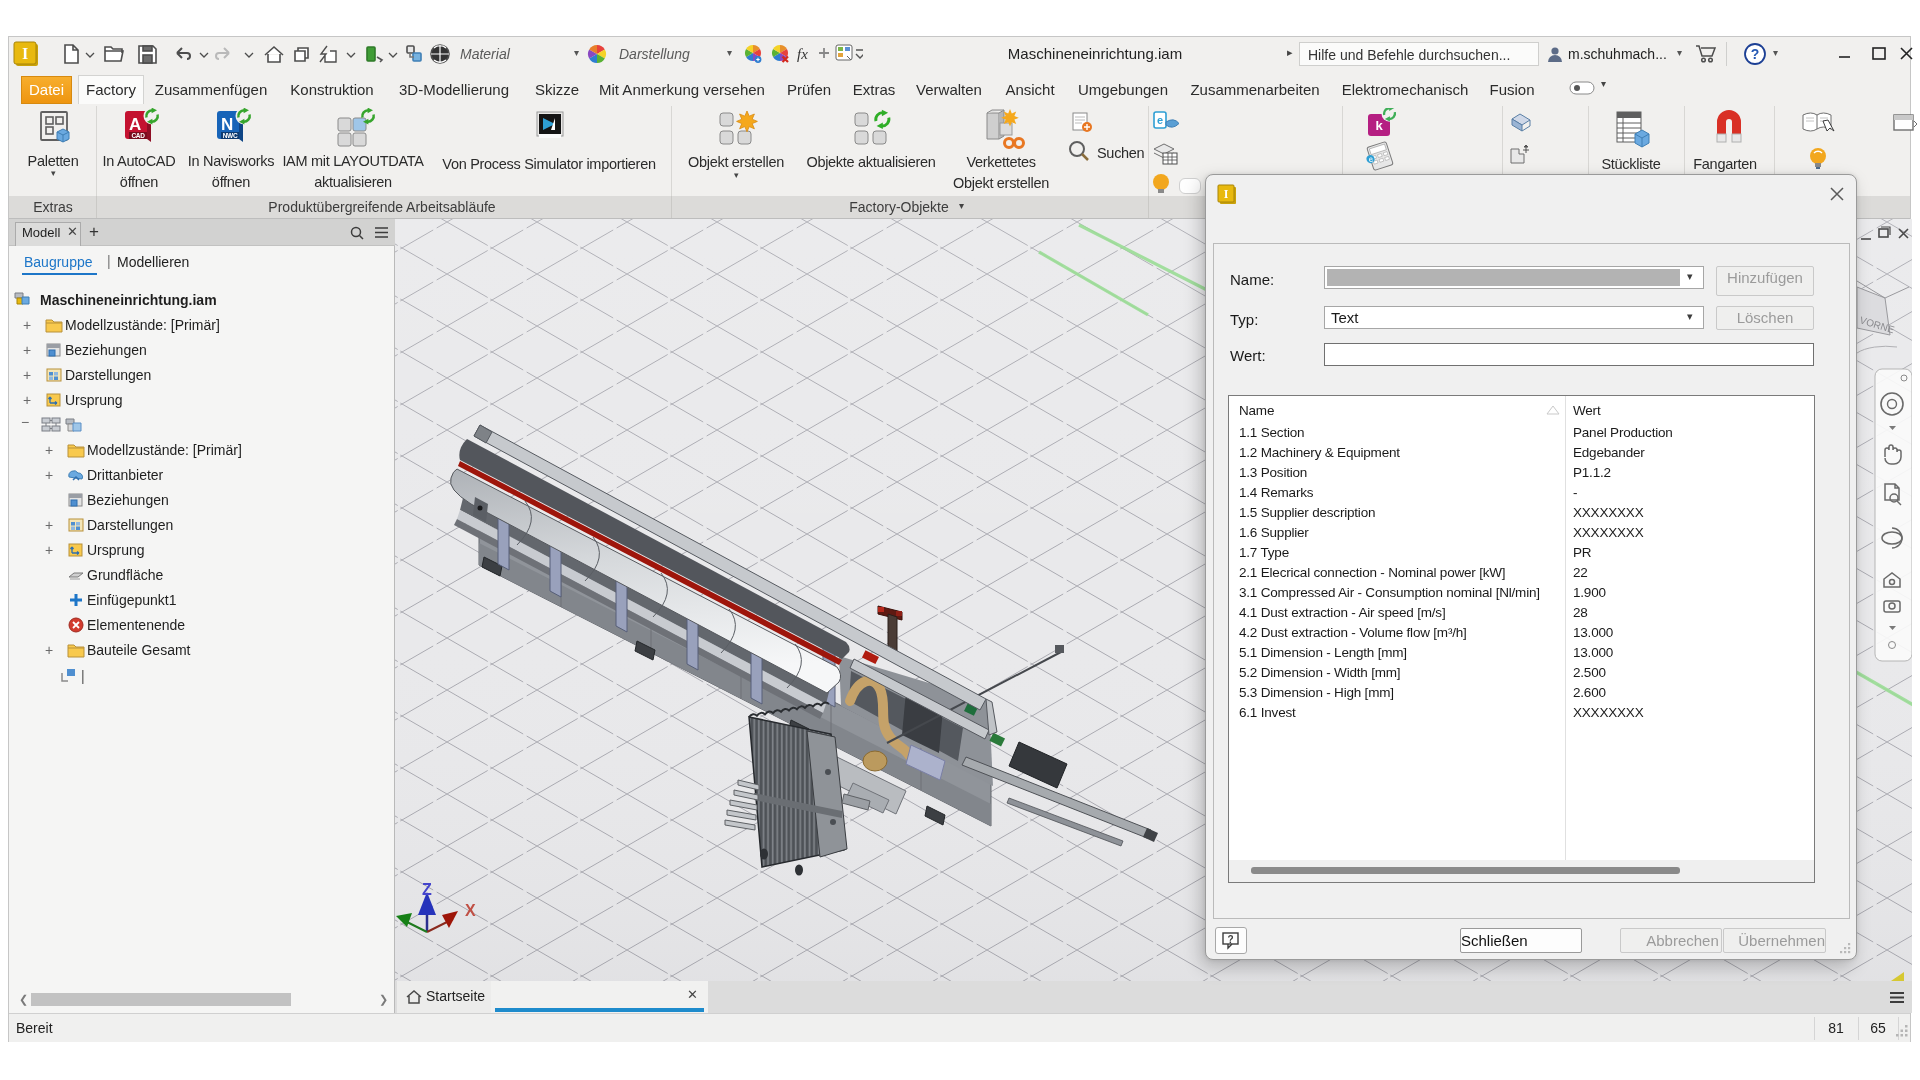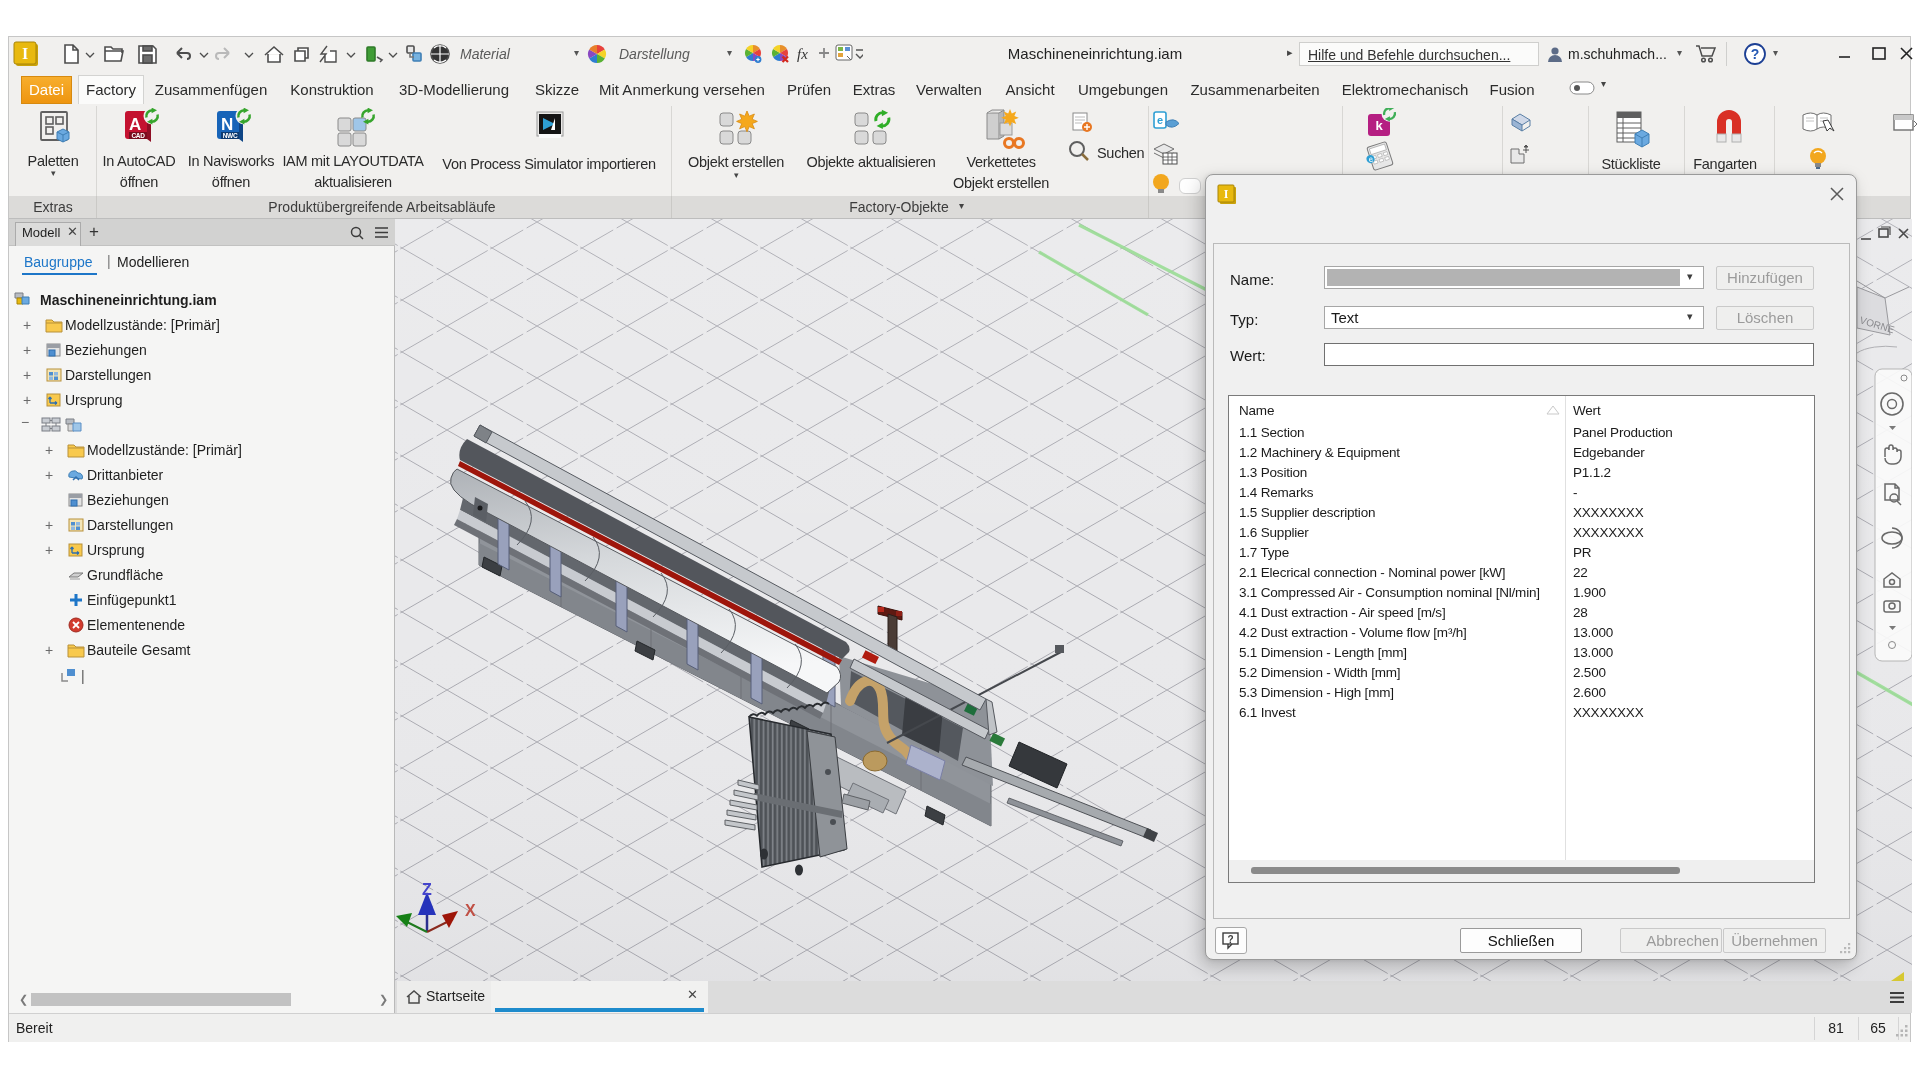--- a/index.html
+++ b/index.html
@@ -95,21 +95,21 @@
           <rect x="2" y="2" width="5" height="4" fill="#7ab648"></rect>
           <rect x="9" y="2" width="5" height="4" fill="#5a8fd4"></rect>
           <rect x="2" y="8" width="5" height="4" fill="#e2a33c"></rect>
           <path d="M11 11 l4 4" stroke="#666"></path>
         </g>
       <path d="M113 6 h8 M113 10 l4 4 l4 -4" stroke="#555" stroke-width="1.4" fill="none"></path>
     </svg>
     <span class="abs ctr" style="left:1086px;top:8px;font-size:15px;color:#222;">Maschineneinrichtung.iam</span>
     <span class="abs" style="left:1278px;top:9px;color:#444;font-size:11px;">▸</span>
     <div class="abs" style="left:1290px;top:5px;width:240px;height:24px;background:#fbfbfa;border:1px solid #cfcfcd;">
-        <span style="position:absolute;left:8px;top:4px;font-size:14px;color:#333;text-decoration:underline;">Hilfe und Befehle durchsuchen...</span>
+        <span style="position:absolute;left:8px;top:4px;font-size:14px;color:#333;">Hilfe und Befehle durchsuchen...</span>
       </div>
     <svg class="abs" style="left:1537px;top:8px;" width="18" height="18" viewBox="0 0 18 18">
         <circle cx="9" cy="6" r="3.6" fill="#5c6b87"></circle>
         <path d="M2 17 a7 7 0 0 1 14 0 z" fill="#5c6b87"></path>
       </svg>
     <span class="abs" style="left:1559px;top:9px;font-size:14px;color:#222;">m.schuhmach...</span>
     <span class="abs" style="left:1668px;top:10px;color:#555;font-size:10px;">▾</span>
     <svg class="abs" style="left:1686px;top:7px;" width="22" height="20" viewBox="0 0 22 20" fill="none" stroke="#4d4d4d" stroke-width="1.5">
         <path d="M1 2 h3 l3 10 h10 l3 -8 h-14"></path>
         <circle cx="8.5" cy="16" r="1.8"></circle>
@@ -714,21 +714,21 @@
     </svg>
     <svg class="abs" style="left:623px;top:11px;" width="16" height="16" viewBox="0 0 16 16" stroke="#5a5a5a" stroke-width="1.5">
         <path d="M2 2 l12 12 M14 2 l-12 12"></path>
       </svg>
     <div class="abs" style="left:7px;top:68px;width:637px;height:676px;border:1px solid #bababa;background:#f0f0f0;"></div>
     <span class="abs" style="left:24px;top:96px;">Name:</span>
     <div class="abs" style="left:118px;top:91px;width:380px;height:23px;background:#fff;border:1px solid #a6a6a6;">
       <div class="abs" style="left:2px;top:2px;width:353px;height:17px;background:#b3b3b3;"></div>
       <span class="abs" style="left:362px;top:3px;font-size:11px;color:#3c3c3c;">▾</span>
     </div>
-    <div class="abs" style="left:510px;top:91px;width:98px;height:24px;background:#efefee;border:1px solid #c9c9c9;border-radius:2px;text-align:center;line-height:22px;color:#9b9b9b;">Hinzufügen</div>
+    <div class="abs" style="left:510px;top:91px;width:98px;height:30px;background:#efefee;border:1px solid #c9c9c9;border-radius:2px;text-align:center;line-height:22px;color:#9b9b9b;">Hinzufügen</div>
     <span class="abs" style="left:24px;top:136px;">Typ:</span>
     <div class="abs" style="left:118px;top:131px;width:380px;height:23px;background:#fff;border:1px solid #a6a6a6;">
       <span class="abs" style="left:6px;top:2px;">Text</span>
       <span class="abs" style="left:362px;top:3px;font-size:11px;color:#3c3c3c;">▾</span>
     </div>
     <div class="abs" style="left:510px;top:131px;width:98px;height:24px;background:#efefee;border:1px solid #c9c9c9;border-radius:2px;text-align:center;line-height:22px;color:#9b9b9b;">Löschen</div>
     <span class="abs" style="left:24px;top:172px;">Wert:</span>
     <div class="abs" style="left:118px;top:168px;width:490px;height:23px;background:#fff;border:1px solid #707070;"></div>
     <div class="abs" style="left:22px;top:220px;width:587px;height:488px;background:#fff;border:1px solid #7a7a7a;font-size:13.5px;letter-spacing:-0.2px;">
       <div class="abs" style="left:336px;top:0;width:1px;height:486px;background:#e0e0e0;"></div>
@@ -771,23 +771,23 @@
         <div class="abs" style="left:22px;top:7px;width:429px;height:7px;background:#8a8a8a;border-radius:3px;"></div>
       </div>
     </div>
     <div class="abs" style="left:9px;top:752px;width:32px;height:27px;background:#fdfdfd;border:1px solid #a8a8a8;border-radius:3px;">
       <svg class="abs" style="left:6px;top:4px;" width="19" height="19" viewBox="0 0 19 19" fill="none" stroke="#3c3c3c" stroke-width="1.4">
           <rect x="1" y="1" width="15" height="11"></rect>
           <path d="M6 12 l0 4 l4 -4"></path>
           <text x="8.5" y="10.5" font-size="10" fill="#3c3c3c" stroke="none" text-anchor="middle" font-weight="bold">?</text>
         </svg>
     </div>
-    <div class="abs" style="left:254px;top:753px;width:122px;height:25px;background:#fdfdfd;border:1px solid #9a9a9a;border-radius:2px;text-align:center;line-height:23px;color:#111;">Schließen</div>
+    <div class="abs" style="left:254px;top:753px;width:122px;height:25px;background:#fdfdfd;border:1px solid #9a9a9a;border-radius:2px;text-align:left;line-height:23px;color:#111;">Schließen</div>
     <div class="abs" style="left:414px;top:753px;width:102px;height:25px;background:#efefee;border:1px solid #c9c9c9;border-radius:2px;text-align:center;line-height:23px;color:#9b9b9b;padding-left:23px;">Abbrechen</div>
-    <div class="abs" style="left:517px;top:753px;width:103px;height:25px;background:#efefee;border:1px solid #c9c9c9;border-radius:2px;text-align:center;line-height:23px;color:#9b9b9b;">Übernehmen</div>
+    <div class="abs" style="left:517px;top:753px;width:103px;height:25px;background:#efefee;border:1px solid #c9c9c9;border-radius:2px;text-align:right;line-height:23px;color:#9b9b9b;">Übernehmen</div>
     <svg class="abs" style="left:634px;top:768px;" width="12" height="12" viewBox="0 0 12 12" fill="#b9b9b9">
         <rect x="8" y="0" width="2.2" height="2.2"></rect>
         <rect x="8" y="4" width="2.2" height="2.2"></rect>
         <rect x="8" y="8" width="2.2" height="2.2"></rect>
         <rect x="4" y="4" width="2.2" height="2.2"></rect>
         <rect x="4" y="8" width="2.2" height="2.2"></rect>
         <rect x="0" y="8" width="2.2" height="2.2"></rect>
       </svg>
   </div>
 </div>

